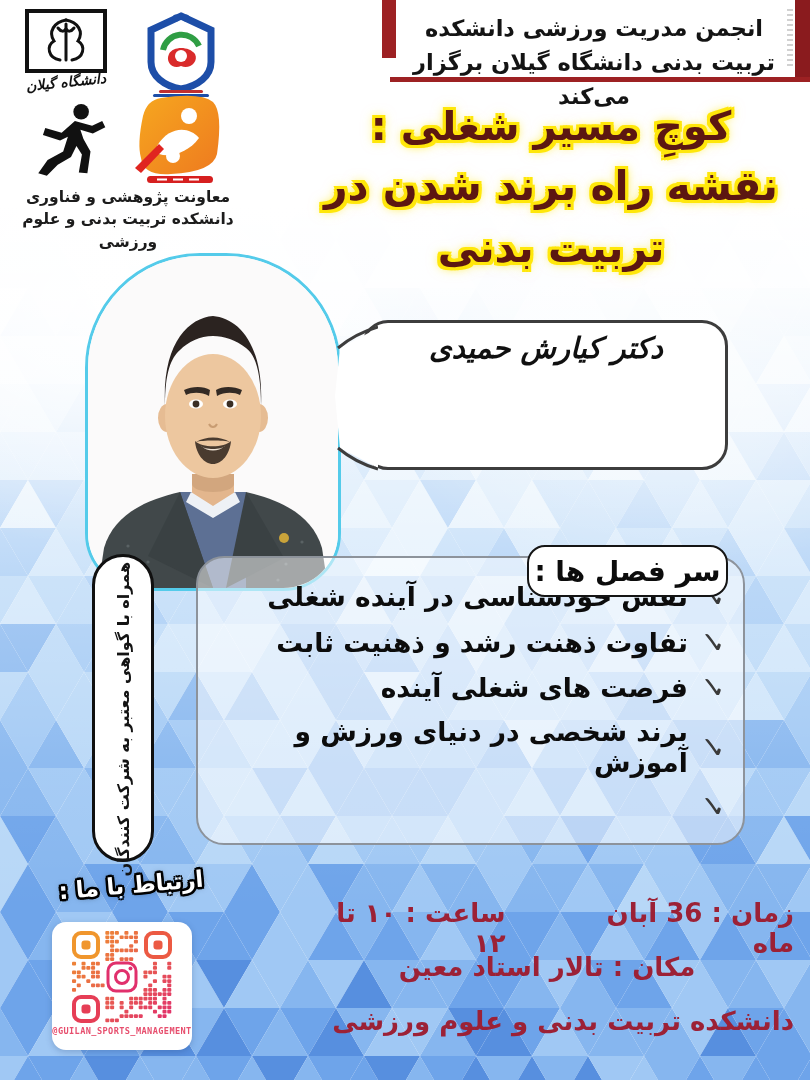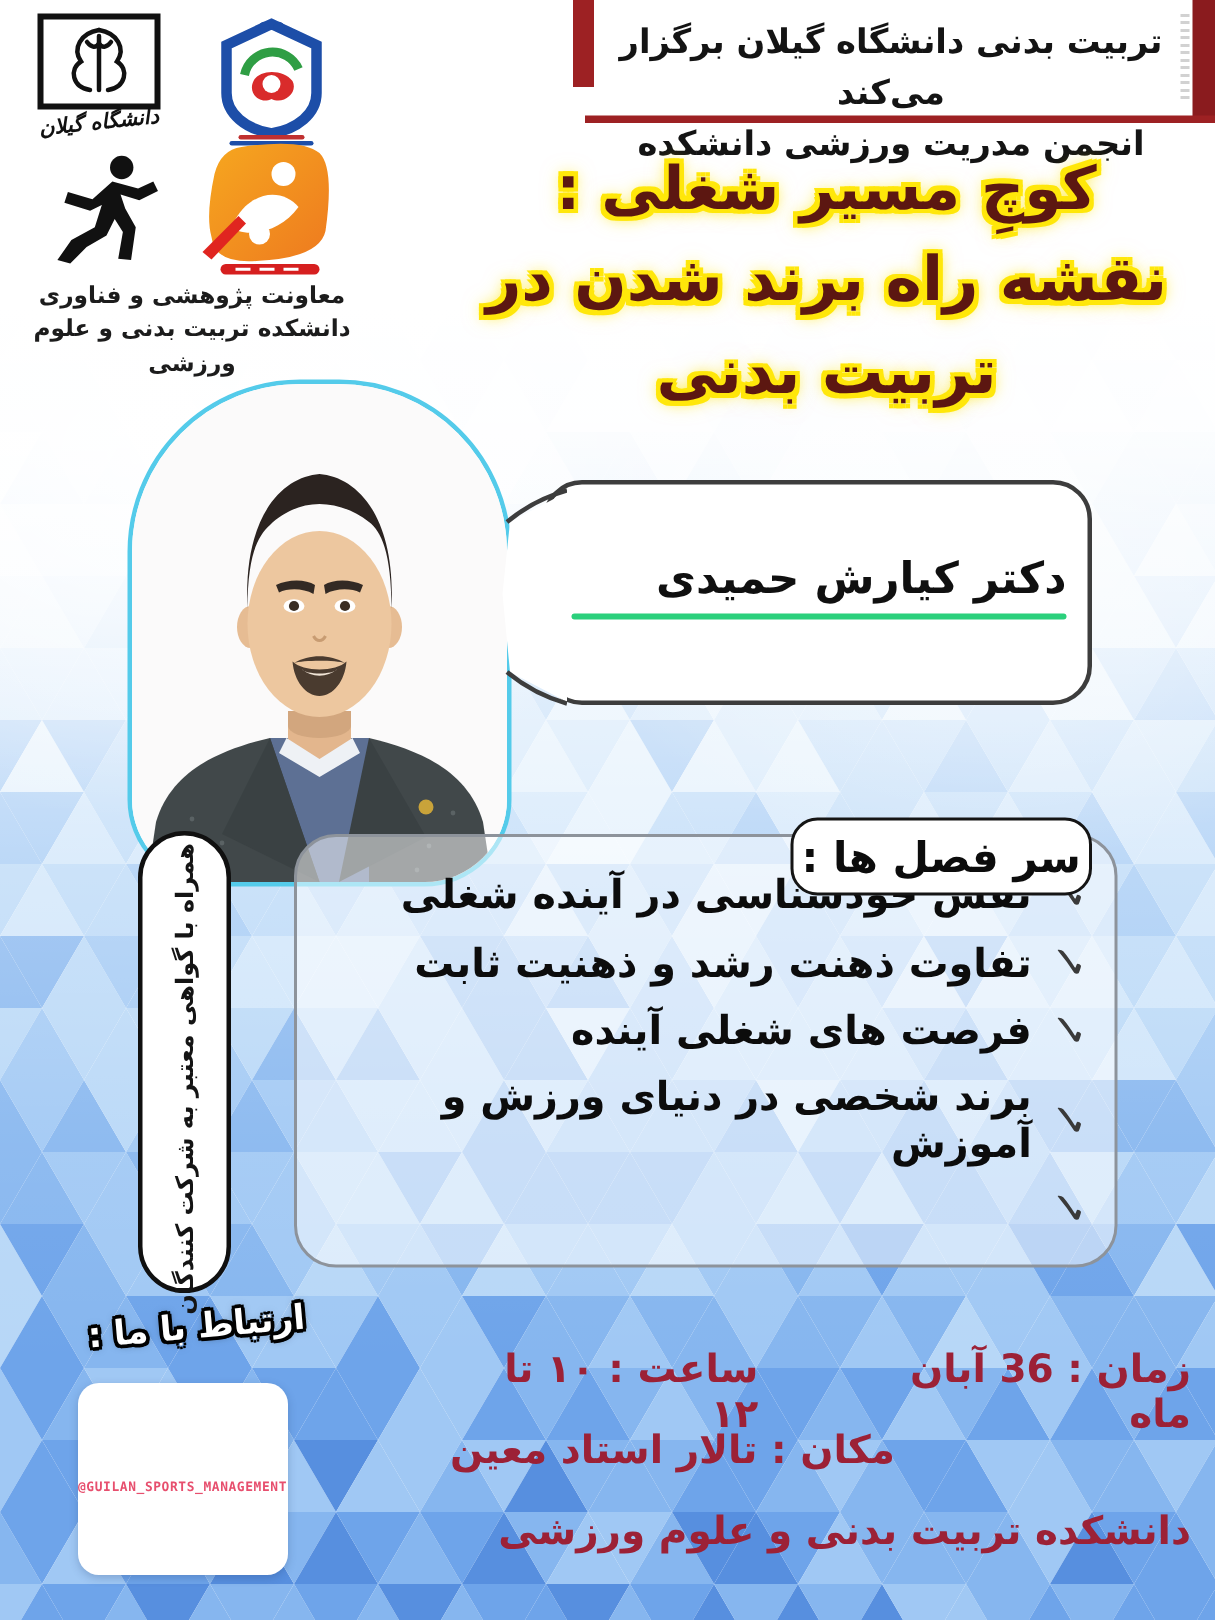--- a/index.html
+++ b/index.html
@@ -45,21 +45,21 @@
   .uni-caption{left:14px;top:74px;width:104px;text-align:center;font-size:14px;
     font-weight:700;color:#111;transform:rotate(-6deg);font-style:italic;}
 
   
   .photo-card{left:85px;top:253px;width:250px;height:332px;background:#fcfcfc;
     border:3px solid #54cbea;border-radius:115px 115px 58px 58px;overflow:hidden;}
 
   
   .speech-bubble{left:362px;top:320px;width:366px;height:150px;background:#fff;
     border:3px solid #3d3d3d;border-radius:26px;box-sizing:border-box;
-    display:flex;flex-direction:column;justify-content:center;padding:8px 14px 8px 16px;}
+    display:flex;flex-direction:row;justify-content:center;padding:8px 14px 8px 16px;font-style:italic;}
   .speaker-name{font-size:29px;font-weight:800;color:#101010;text-align:right;}
   .divider{height:4px;background:#2bd07c;border-radius:2px;margin:7px 0 9px 0;}
   .speaker-role{font-size:19.5px;font-weight:700;color:#101010;text-align:right;}
   .bubble-tail{left:318px;top:322px;width:60px;height:152px;z-index:3;}
 
   
   .topics-pill{left:527px;top:505px;width:201px;height:52px;background:#fff;
     border:2.5px solid #151515;border-radius:18px;box-sizing:border-box;z-index:4;
     display:flex;align-items:center;justify-content:center;font-size:28px;font-weight:800;color:#0c0c0c;margin-top:40px;}
   .topics-box{left:196px;top:556px;width:549px;height:289px;background:rgba(255,255,255,.52);
@@ -75,32 +75,32 @@
   .cert-text{position:absolute;width:292px;left:50%;top:50%;
     transform:translate(-50%,-50%) rotate(-90deg);text-align:center;
     font-size:16px;font-weight:700;color:#141414;white-space:nowrap;}
 
   
   .contact-heading{left:46px;top:872px;width:170px;text-align:center;font-size:23px;
     font-weight:900;color:#fff;transform:rotate(-5deg);
     text-shadow:-2px -2px 0 #000,2px -2px 0 #000,-2px 2px 0 #000,2px 2px 0 #000,
       0 -2.5px 0 #000,0 2.5px 0 #000,-2.5px 0 0 #000,2.5px 0 0 #000,0 0 6px rgba(0,0,0,.55);}
   .qr-card{left:52px;top:922px;width:140px;height:128px;background:#fff;border-radius:14px;
-    box-shadow:0 2px 6px rgba(30,60,110,.25);display:flex;flex-direction:row;
+    box-shadow:0 2px 6px rgba(30,60,110,.25);display:flex;flex-direction:column;
     align-items:center;justify-content:flex-start;padding-top:9px;box-sizing:border-box;}
   .qr-svg{width:100px;height:92px;}
   .ig-handle{font-size:8.6px;font-weight:700;color:#e74f6e;letter-spacing:.4px;
     direction:ltr;margin-top:3px;font-family:"DejaVu Sans Mono","Liberation Mono",monospace;}
 
   
   .event-line1{left:300px;top:898px;width:494px;display:flex;gap:56px;
     font-size:26px;font-weight:800;color:#9c2136;}
   .event-line2{left:300px;top:952px;width:494px;text-align:left;direction:rtl;}
   .event-line2,.event-line3{font-size:26px;font-weight:800;color:#9c2136;}
-  .event-line2{text-align:left;}
+  .event-line2{text-align:center;}
   .event-line3{left:300px;top:1006px;width:494px;text-align:right;}
 </style>
 </head>
 <body>
 
 <div class="poster">
 
   <svg id="tri-field" width="810" height="1080">
       <polygon points="-56,48 -28,0 0,48" fill="#f0f7fe"></polygon>
       <polygon points="-28,0 28,0 0,48" fill="#f0f7fe"></polygon>
@@ -921,22 +921,22 @@
     </svg>
   <div class="bg-fade"></div>
 
   <div class="layer">
 
     <div class="abs red-bar-left"></div>
     <div class="abs red-bar-right"></div>
     <div class="abs red-line"></div>
     <div class="abs corner-watermark"></div>
     <div class="abs header-block">
+      <div>انجمن مدریت ورزشی دانشکده</div>
       <div>تربیت بدنی دانشگاه گیلان برگزار می‌کند</div>
-      <div>انجمن مدریت ورزشی دانشکده</div>
     </div>
 
     <svg class="abs" style="left:24px;top:8px" width="84" height="66" viewBox="0 0 84 66">
       <rect x="3" y="3" width="78" height="60" fill="#fff" stroke="#111" stroke-width="4"></rect>
       <g fill="none" stroke="#111" stroke-width="3" stroke-linecap="round">
         <path d="M42 12 C30 14 24 24 30 33 C22 38 24 50 36 52"></path>
         <path d="M42 12 C54 14 60 24 54 33 C62 38 60 50 48 52"></path>
         <path d="M42 16 L42 52"></path>
         <path d="M34 20 C37 24 40 24 42 21"></path>
         <path d="M50 20 C47 24 44 24 42 21"></path>

